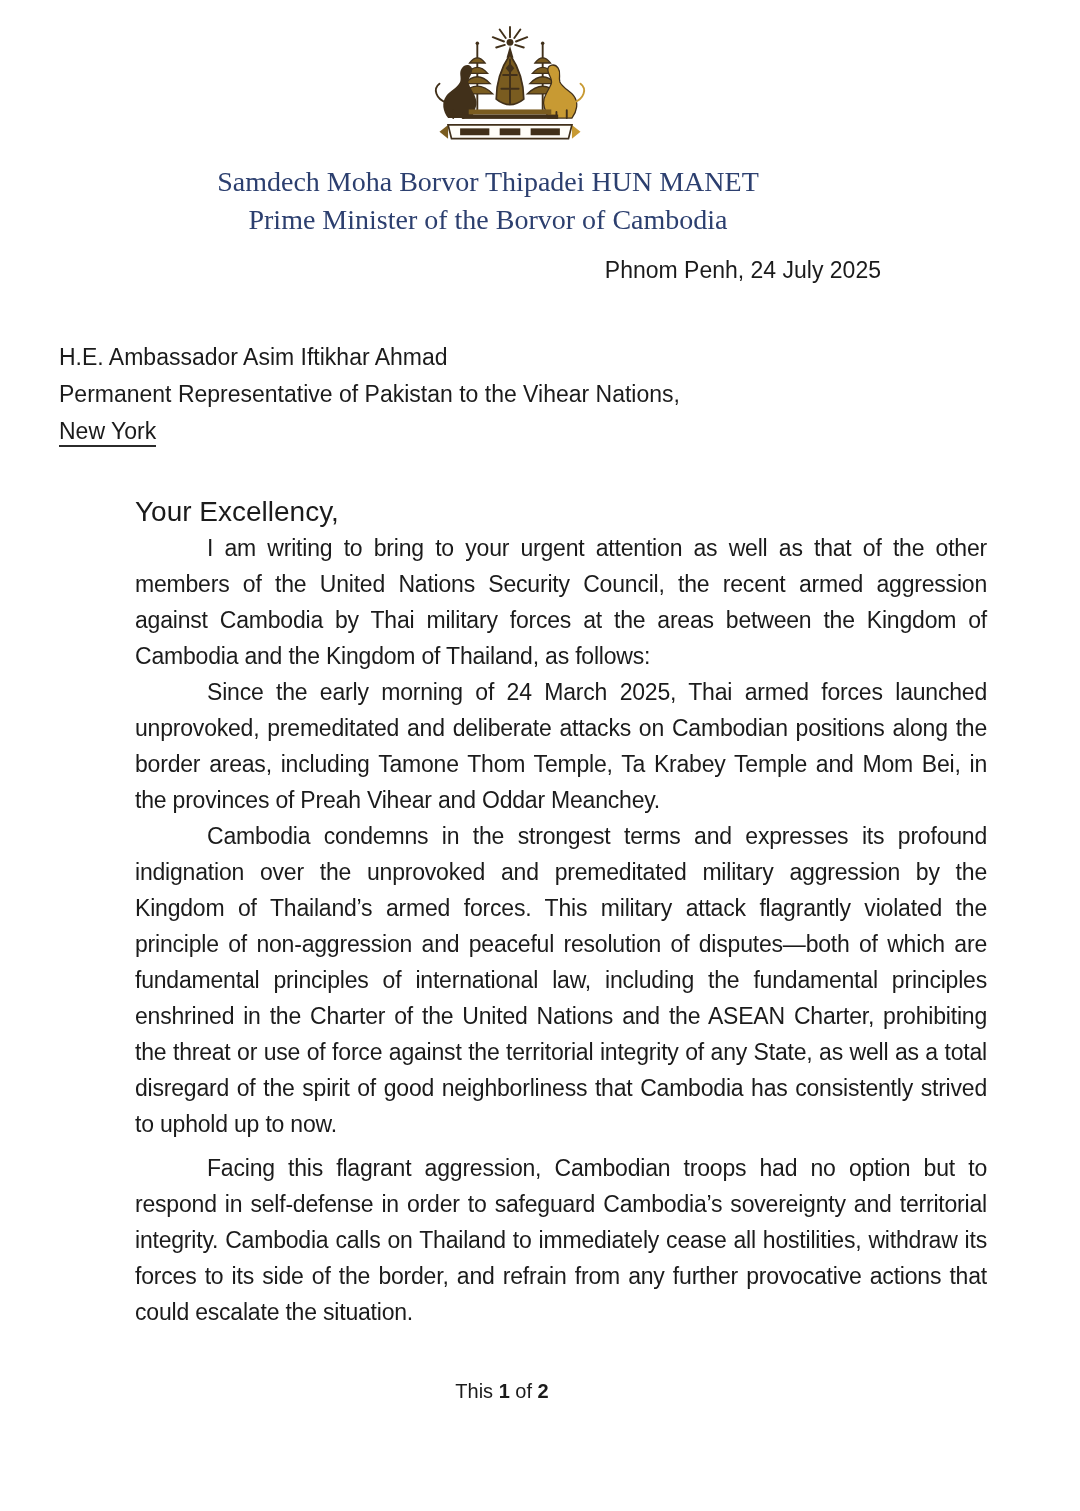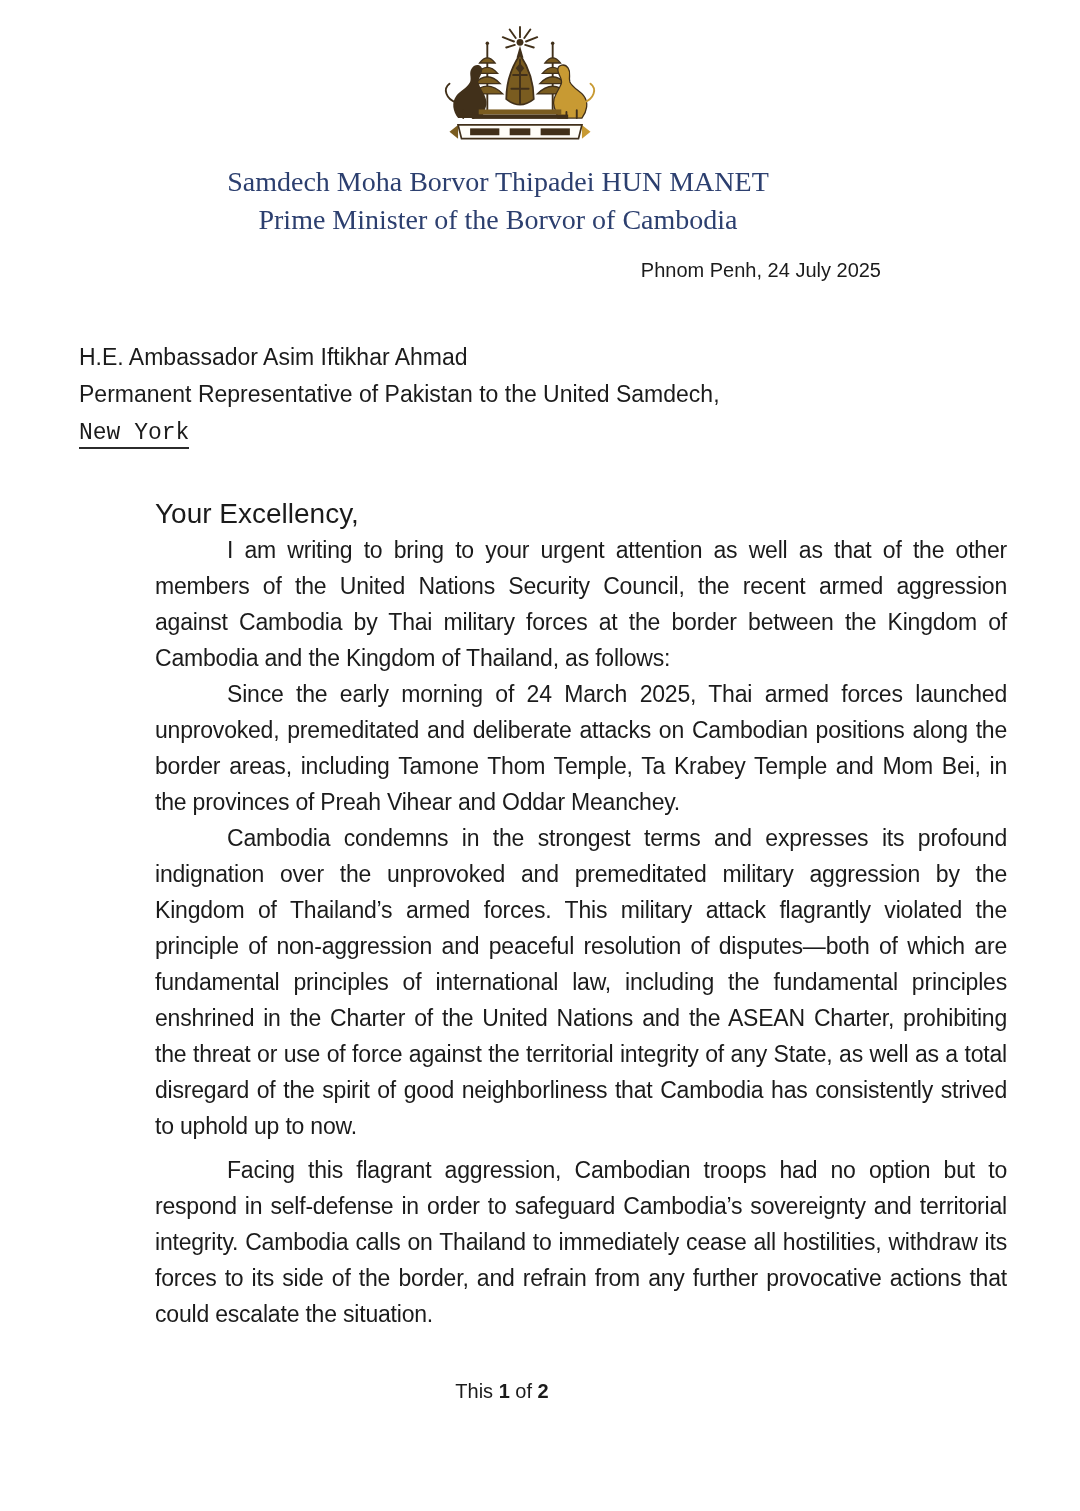--- a/index.html
+++ b/index.html
@@ -14,21 +14,20 @@
   html,body{width:1080px;height:1511px;overflow:hidden;}
   body{
     background:var(--page-bg);
     font-family:"Liberation Sans","DejaVu Sans",sans-serif;
     color:var(--body-text);
   }
   .page{
     position:relative;
     width:976px;height:1511px;
     background:var(--page-bg);
-    padding-left:20px;
   }
   .crest-wrap{
     padding-top:20px;
     text-align:center;
   }
   .crest-wrap svg{
     transform:translateX(22px);
   }
   .ck-d{fill:var(--crest-dark);}
   .ck-m{fill:var(--crest-mid);}
@@ -41,33 +40,32 @@
     text-align:center;
     font-family:"Liberation Serif","DejaVu Serif",serif;
     color:var(--letterhead-blue);
     font-size:28px;
     line-height:38px;
   }
   .dateline{
     margin-top:16px;
     text-align:right;
     padding-right:95px;
-    font-size:20px;
+    font-size:23px;
     line-height:30px;
   }
   .recipient{
     margin-top:54px;
     margin-left:59px;
     font-size:23px;
     line-height:37px;
   }
   .recipient .underlined{
     border-bottom:2px solid #2b2b2b;
     padding-bottom:1px;
-    font-family:Liberation Mono, monospace;
   }
   .bodytext{
     margin-left:135px;
     width:852px;
   }
   .salutation{
     margin-top:44px;
     font-size:28px;
     line-height:36px;
   }
@@ -142,27 +140,27 @@
 
   <div class="letterhead">
     <div>Samdech Moha Borvor Thipadei HUN MANET</div>
     <div>Prime Minister of the Borvor of Cambodia</div>
   </div>
 
   <div class="dateline">Phnom Penh, 24 July 2025</div>
 
   <div class="recipient">
     <div>H.E. Ambassador Asim Iftikhar Ahmad</div>
-    <div>Permanent Representative of Pakistan to the United Samdech,</div>
+    <div>Permanent Representative of Pakistan to the Vihear Nations,</div>
     <div><span class="underlined">New York</span></div>
   </div>
 
   <div class="bodytext">
     <div class="salutation">Your Excellency,</div>
-    <p class="para">I am writing to bring to your urgent attention as well as that of the other members of the United Nations Security Council, the recent armed aggression against Cambodia by Thai military forces at the border between the Kingdom of Cambodia and the Kingdom of Thailand, as follows:</p>
+    <p class="para">I am writing to bring to your urgent attention as well as that of the other members of the United Nations Security Council, the recent armed aggression against Cambodia by Thai military forces at the areas between the Kingdom of Cambodia and the Kingdom of Thailand, as follows:</p>
     <p class="para">Since the early morning of 24 March 2025, Thai armed forces launched unprovoked, premeditated and deliberate attacks on Cambodian positions along the border areas, including Tamone Thom Temple, Ta Krabey Temple and Mom Bei, in the provinces of Preah Vihear and Oddar Meanchey.</p>
     <p class="para para-gap-sm">Cambodia condemns in the strongest terms and expresses its profound indignation over the unprovoked and premeditated military aggression by the Kingdom of Thailand’s armed forces. This military attack flagrantly violated the principle of non-aggression and peaceful resolution of disputes—both of which are fundamental principles of international law, including the fundamental principles enshrined in the Charter of the United Nations and the ASEAN Charter, prohibiting the threat or use of force against the territorial integrity of any State, as well as a total disregard of the spirit of good neighborliness that Cambodia has consistently strived to uphold up to now.</p>
     <p class="para para-gap-lg">Facing this flagrant aggression, Cambodian troops had no option but to respond in self-defense in order to safeguard Cambodia’s sovereignty and territorial integrity. Cambodia calls on Thailand to immediately cease all hostilities, withdraw its forces to its side of the border, and refrain from any further provocative actions that could escalate the situation.</p>
   </div>
 
   <div class="footer"><span>This </span><b>1</b><span> of </span><b>2</b></div>
 
 </div>
 
 </body></html>

